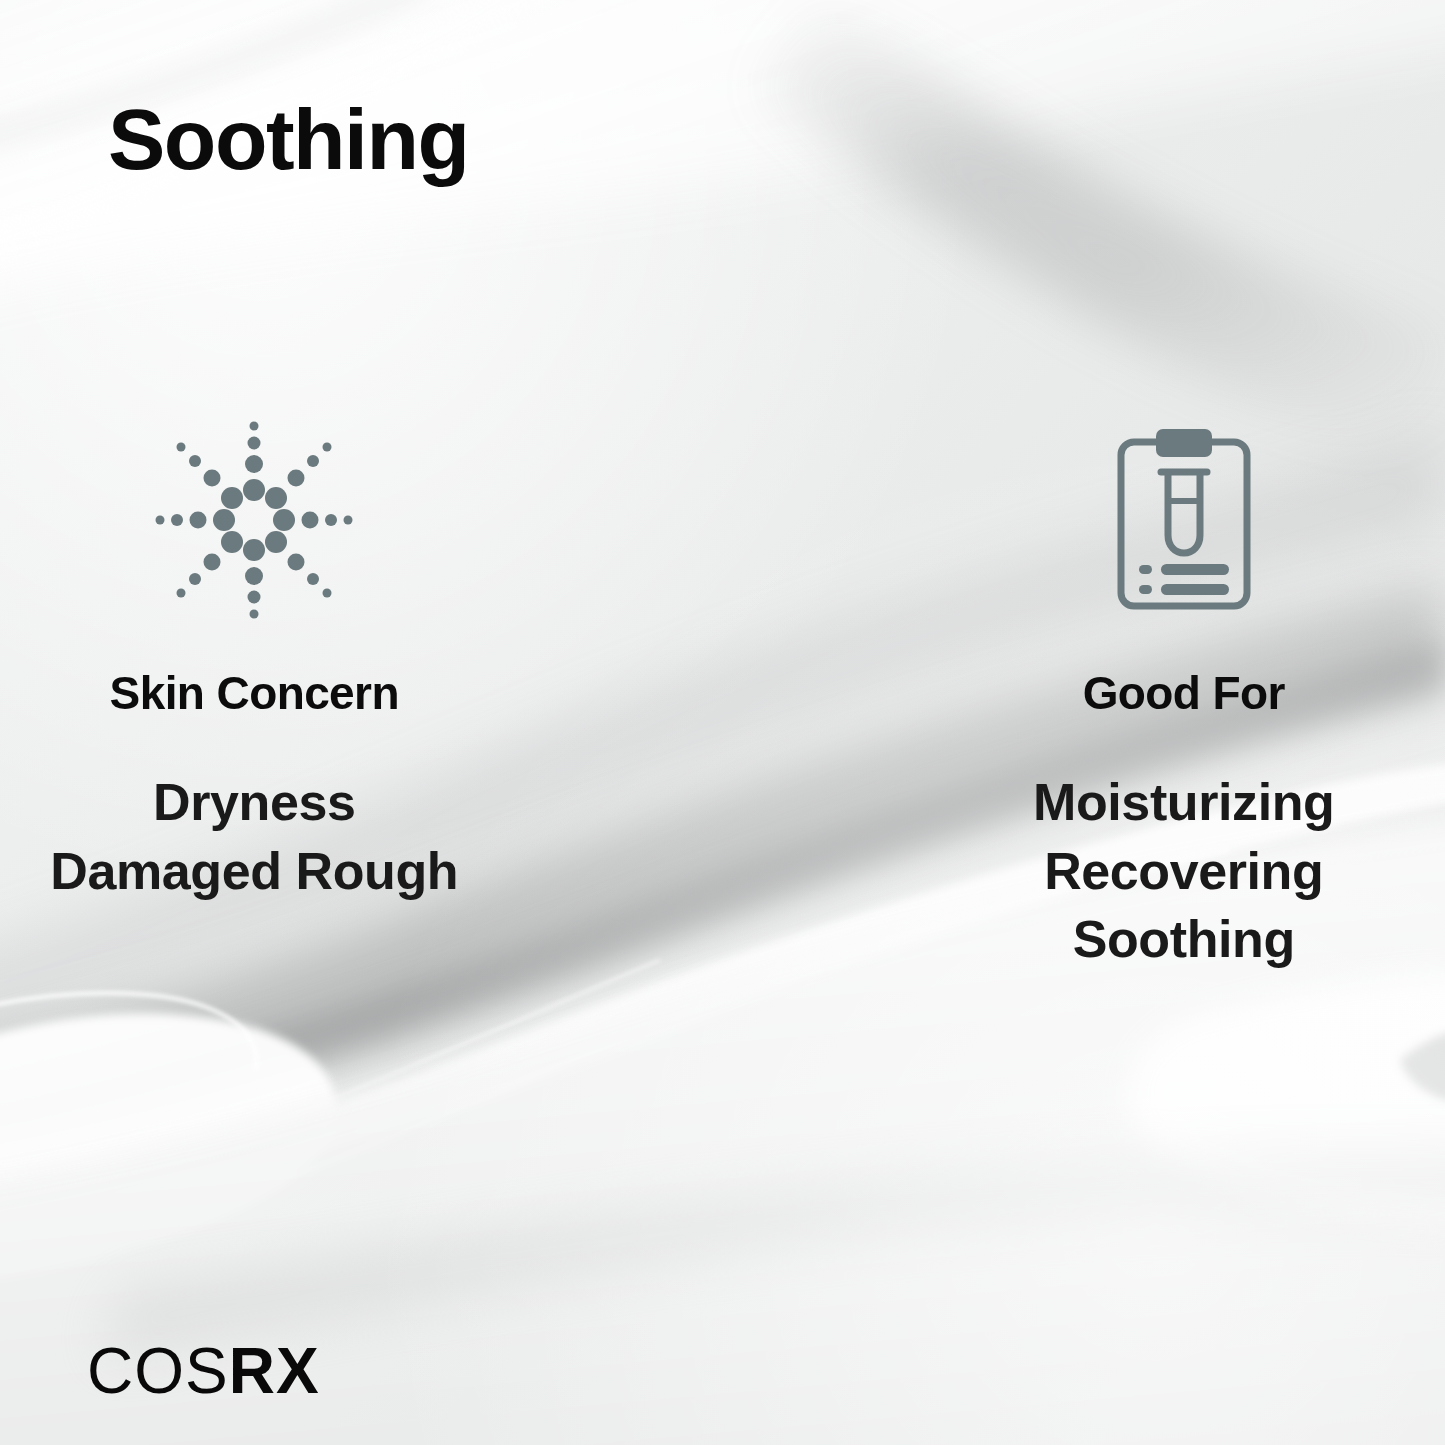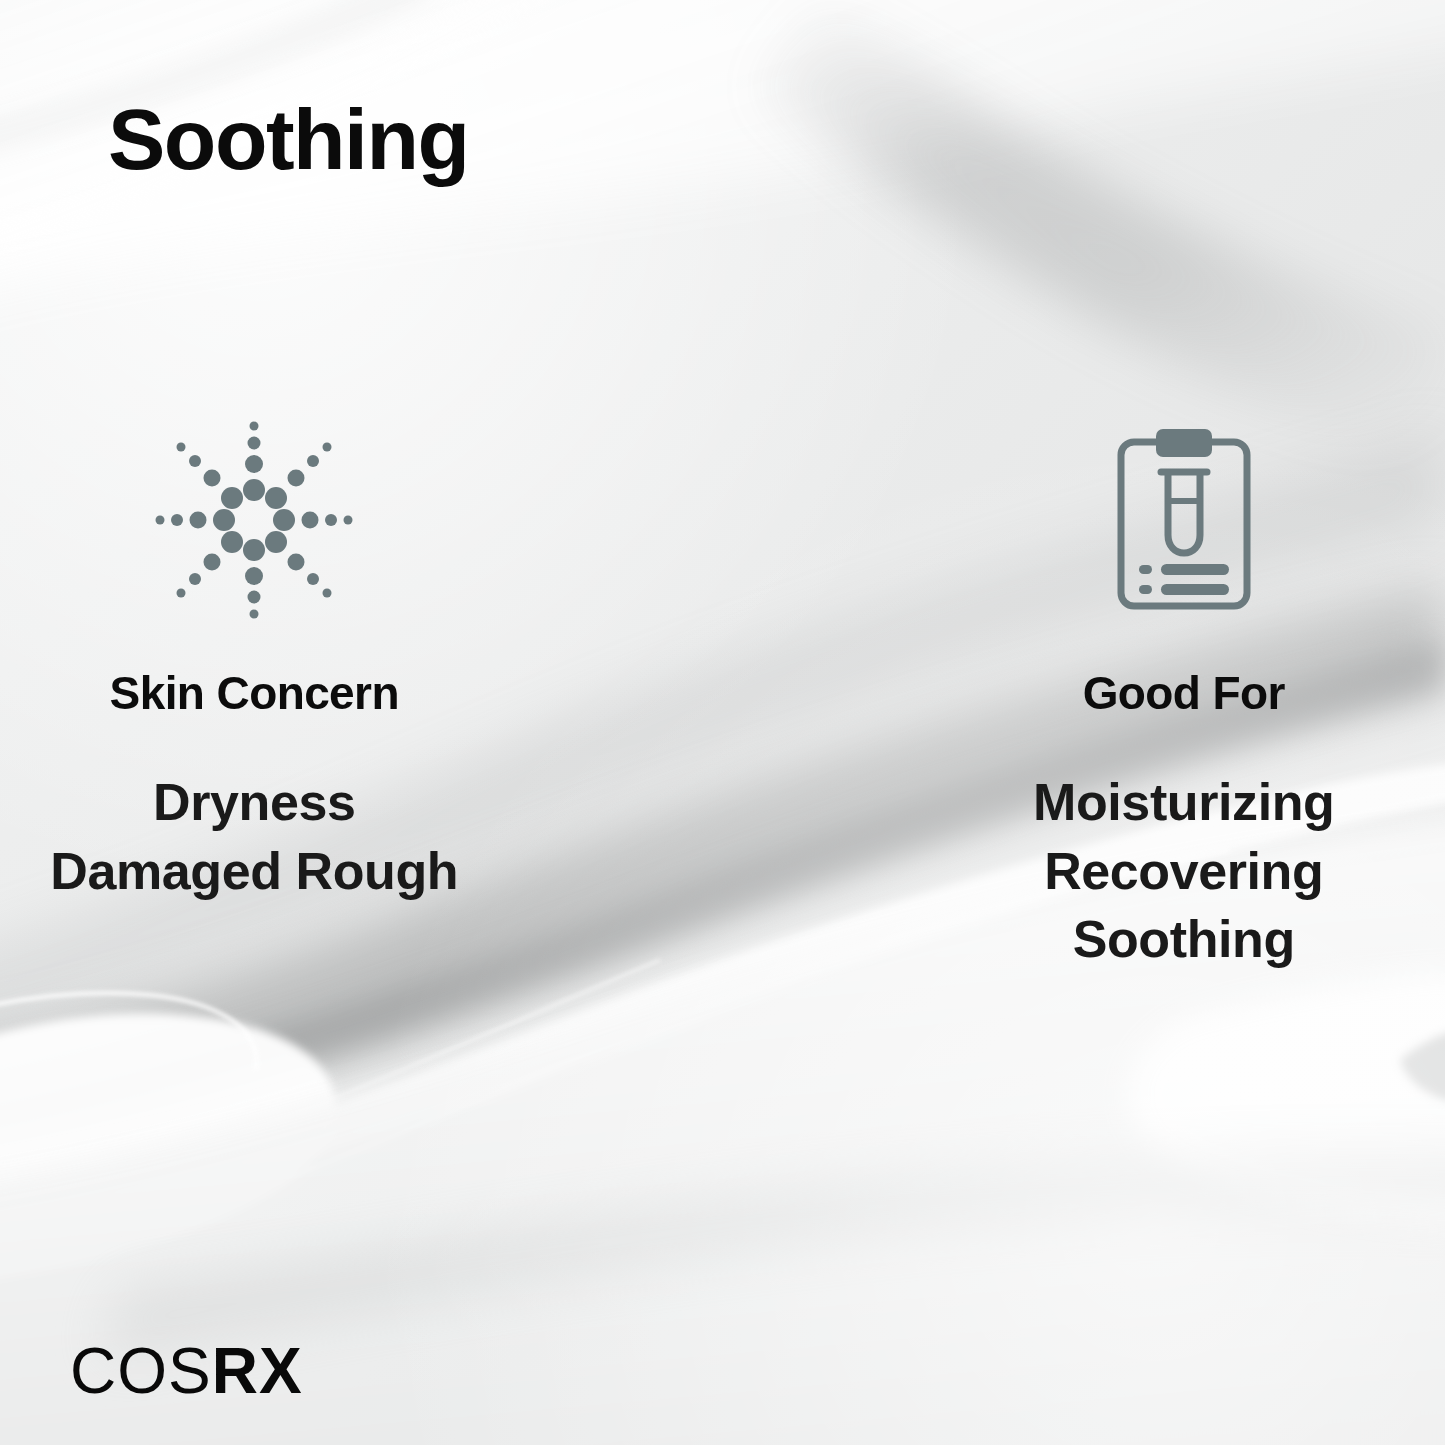--- a/index.html
+++ b/index.html
@@ -73,21 +73,21 @@
     font-weight:700;
     color:#1a1a1a;
     line-height:1.32;
     letter-spacing:-0.4px;
     white-space:nowrap;
   }
 
   
   .brand-logo{
     position:absolute;
-    left:70px; bottom:42px;
+    left:87px; bottom:42px;
     font-size:64px;
     font-weight:500;
     letter-spacing:1px;
     color:#090909;
     line-height:1;
   }
   .brand-logo .rx{ font-weight:700; }
 </style>
 </head>
 <body>

